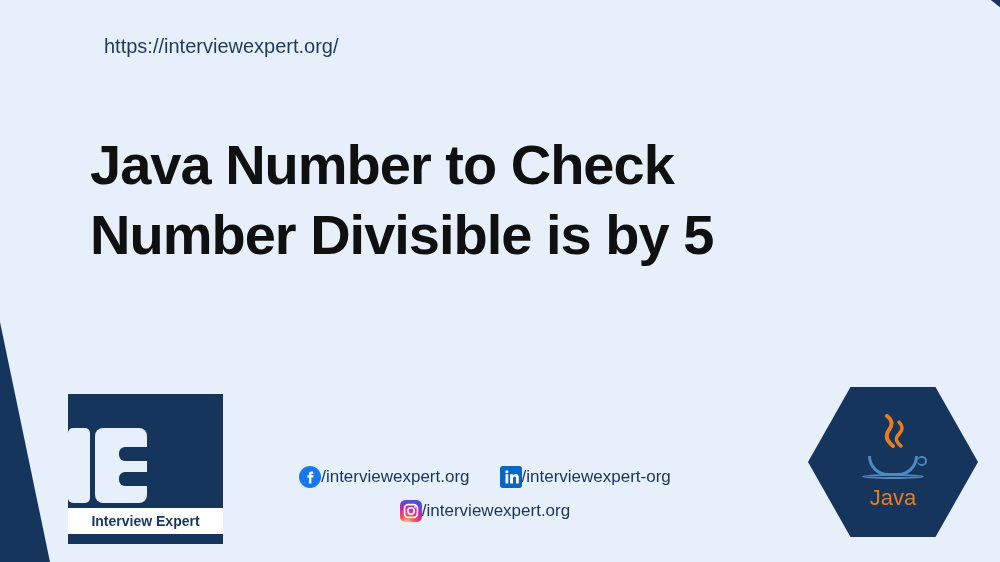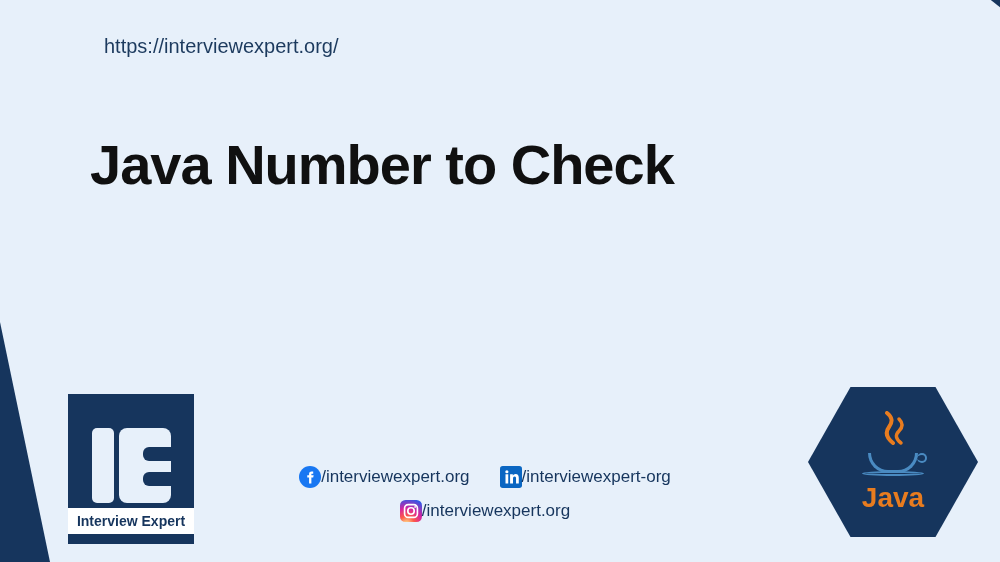--- a/index.html
+++ b/index.html
@@ -56,26 +56,25 @@
       left: 0;
       width: 0;
       height: 0;
       border-left: 50px solid #16355d;
       border-top: 240px solid transparent;
     }
     .logo-box {
       position: absolute;
       bottom: 18px;
       left: 68px;
-      width: 126px;
+      width: 155px;
       height: 150px;
       background: #16355d;
       display: flex;
       flex-direction: column;
-      align-items: center;
       justify-content: center;
     }
     .logo-ie {
       display: flex;
       gap: 5px;
       align-items: center;
       margin-bottom: 8px;
     }
     .logo-white-bar {
       background: #e7f0fa;
@@ -186,37 +185,38 @@
     .java-saucer {
       width: 62px;
       height: 5px;
       background: transparent;
       border: 2px solid #4a8bc2;
       border-radius: 50%;
       margin-top: -2px;
     }
     .java-text {
       color: #e87c1f;
-      font-size: 28px;
-      font-weight: 700;
+      font-size: 22px;
+      font-weight: 400;
       margin-top: 6px;
     }
   </style>
 </head>
 <body>
 
 <div class="corner-stripes">
 
   <div class="stripe2"></div>
 </div>
 
 <div class="url-text">https://interviewexpert.org/</div>
 
 <div class="main-title">
   <span>Java Number to Check</span><br>
+  <span>Number Divisible is by 5</span>
 </div>
 
 <div class="left-triangle"></div>
 
 <div class="logo-box">
   <div class="logo-ie">
     <div class="logo-white-bar logo-i"></div>
     <div class="logo-e">
       <div class="logo-e-shape"></div>
       <div class="logo-e-notch1"></div>

